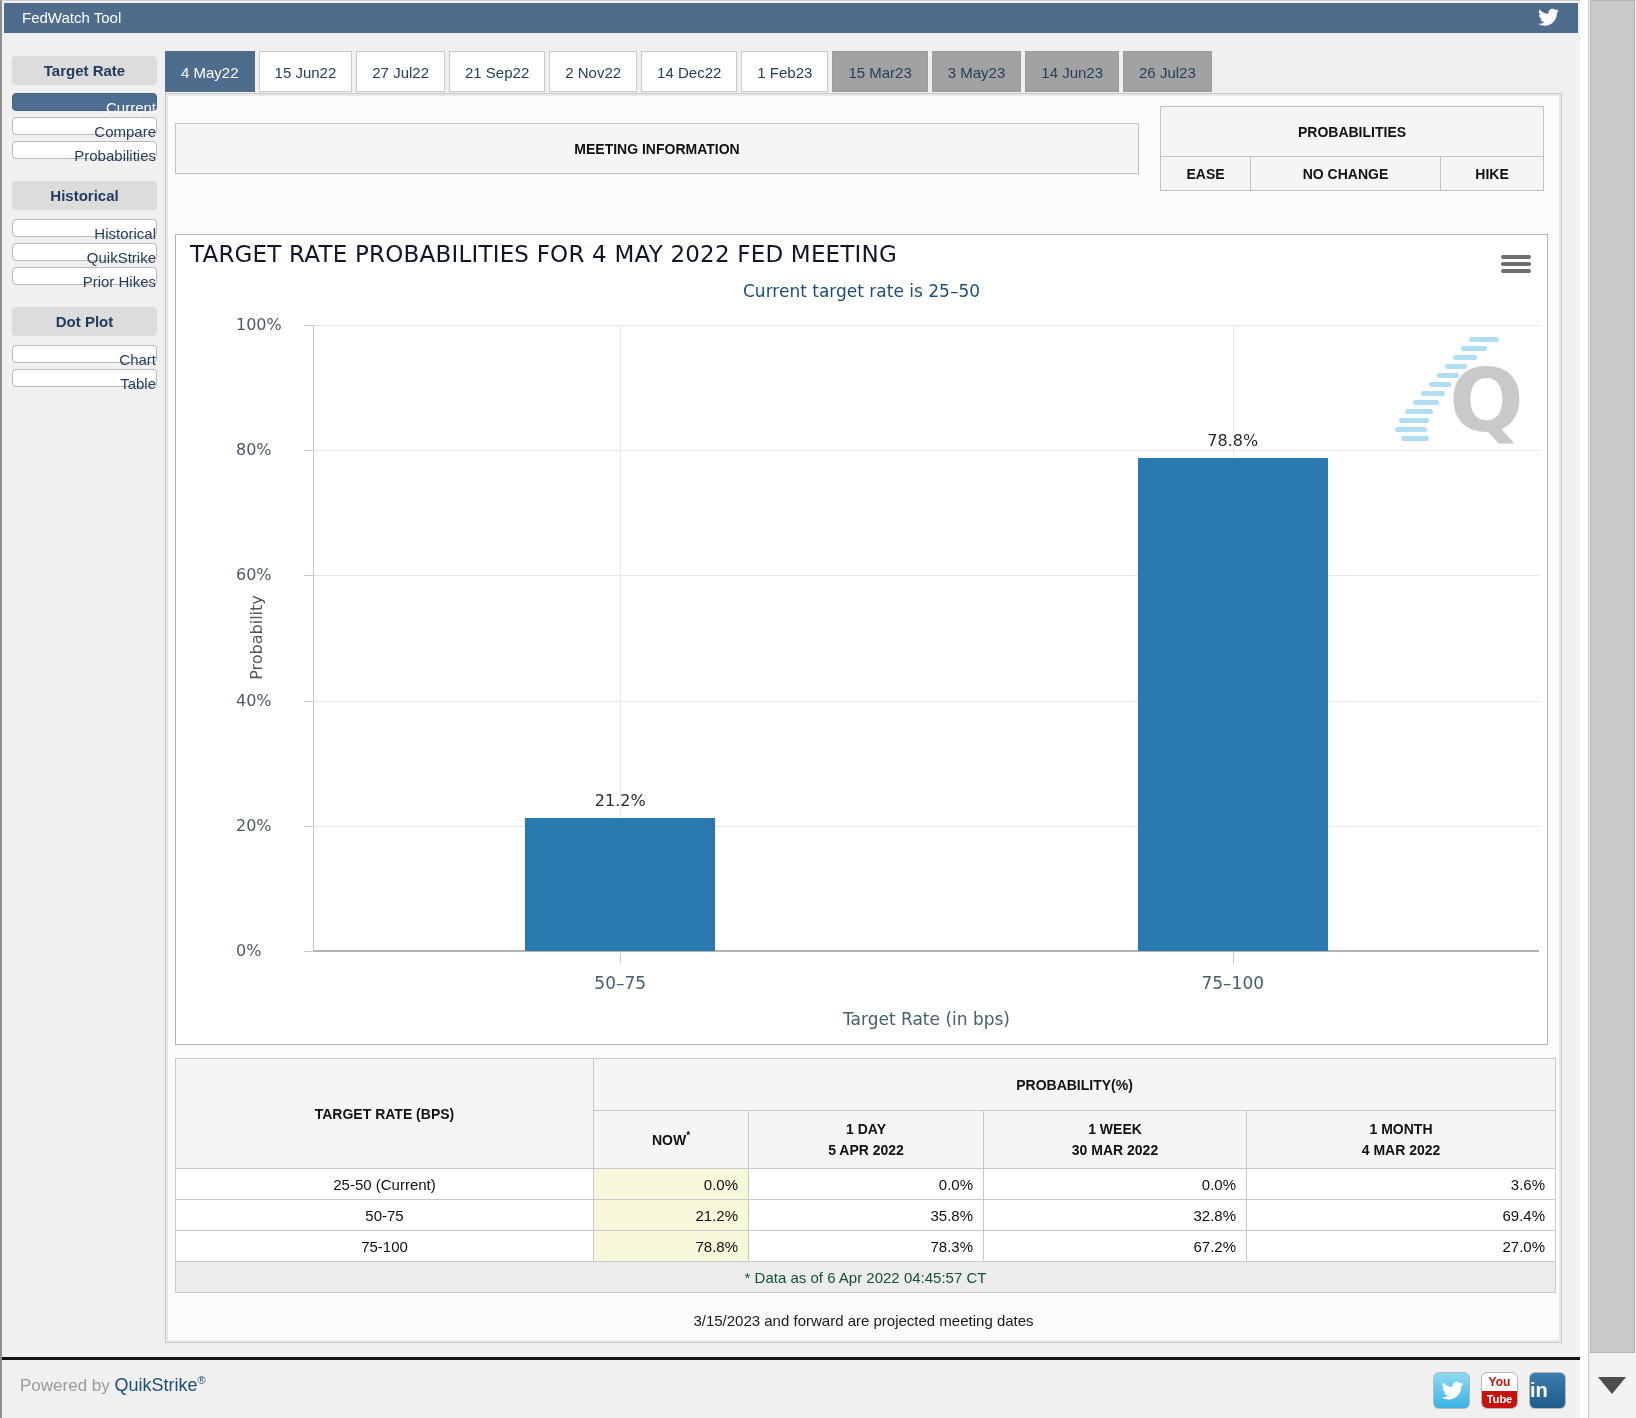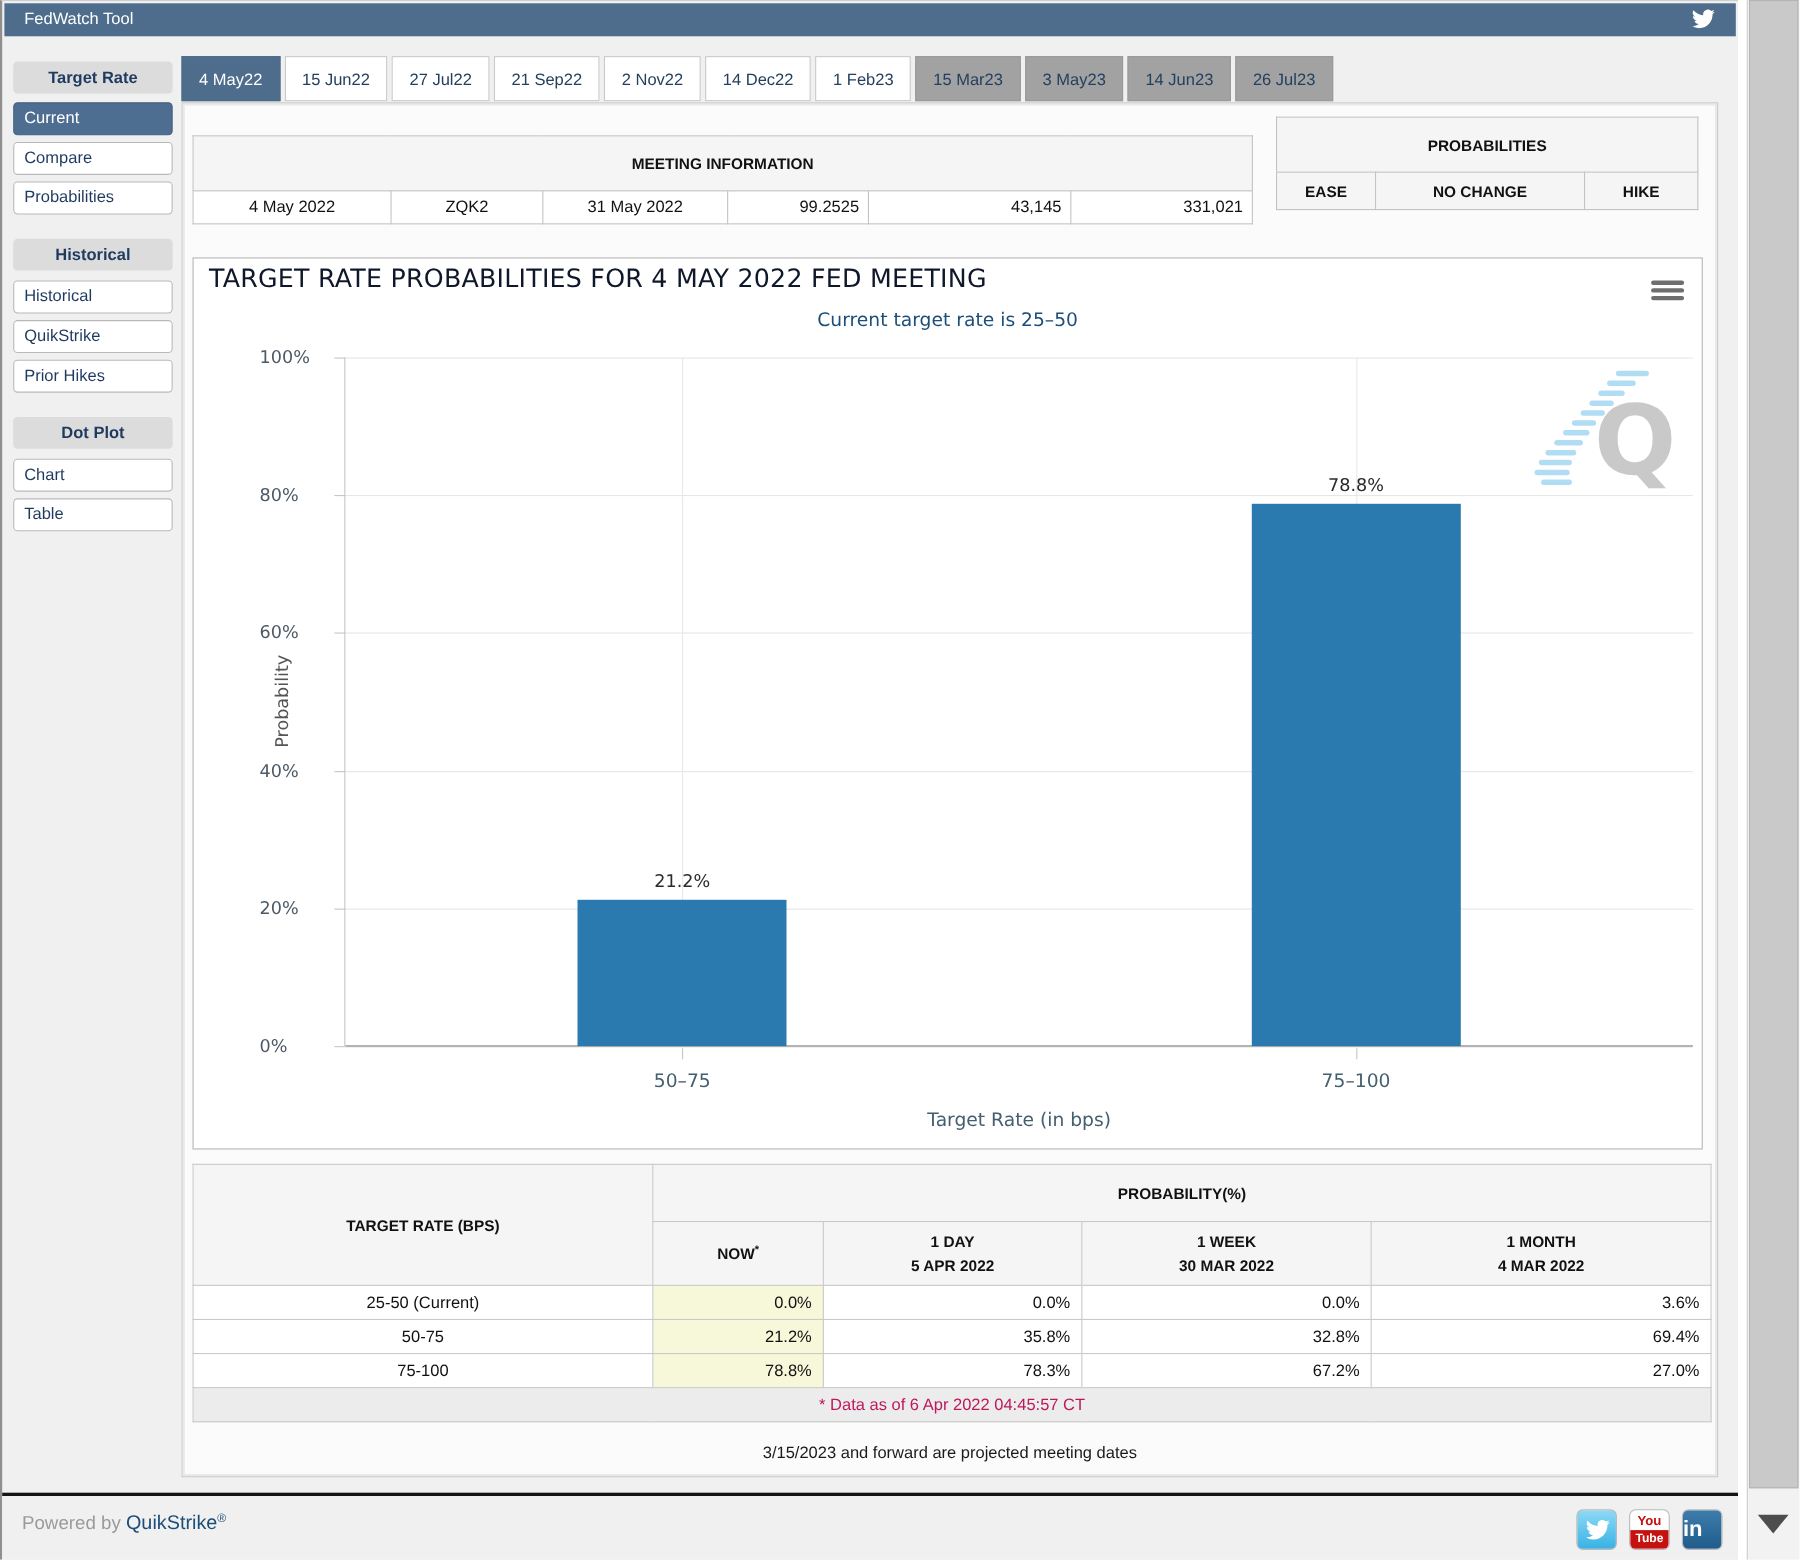--- a/index.html
+++ b/index.html
@@ -10,22 +10,22 @@
   .app { position:absolute; left:0; top:0; width:1580px; height:1418px; background:#f0f0f0;
          border-left:2px solid #8f8f8f; border-top:1px solid #cfcfcf; }
   .titlebar { position:absolute; left:2px; top:2px; width:1574px; height:30px; background:#4e6d8c;
               color:#ffffff; font-size:15px; line-height:30px; padding-left:18px; }
   .titlebar .tw { position:absolute; right:14px; top:3px; width:30px; height:24px; cursor:pointer; }
 
   
   .sidebar { position:absolute; left:10px; top:55px; width:145px; }
   .side-header { height:29px; line-height:29px; text-align:center; background:#dcdcdc; border-radius:4px;
                  color:#1f3a5f; font-weight:bold; font-size:15px; }
-  .side-item { height:30px; line-height:28px; background:#fff; border:1px solid #b9b9b9; border-radius:4px;
-               color:#1f3a5f; font-size:15px; padding-left:9px; margin-top:6px; cursor:pointer; }
+  .side-item { height:18px; line-height:28px; background:#fff; border:1px solid #b9b9b9; border-radius:4px;
+               color:#1f3a5f; font-size:15px; padding-left:9px; margin-top:6px; cursor:pointer;text-align:right; }
   .side-item.selected { background:#4d6e90; border-color:#46627f; color:#ffffff; }
   .gap-lg { margin-top:22px; }
   .gap-md { margin-top:9px; }
 
   
   .tabstrip { position:absolute; left:163px; top:50px; display:flex; gap:4px; }
   .tab { height:41px; line-height:41px; padding:0 15px; background:#ffffff; border:1px solid #c9c9c9;
          color:#24405e; font-size:15px; cursor:pointer; white-space:nowrap; }
   .tab.selected { background:#4e6d8c; border-color:#4e6d8c; color:#ffffff; }
   .tab.projected { background:#a2a2a2; border-color:#9a9a9a; }
@@ -75,21 +75,21 @@
   .ptable { position:absolute; left:9px; top:964px; width:1380px; background:#fff; font-size:15px; color:#111;
             border:1px solid #ababab; }
   .ptable th, .ptable td { border:1px solid #c9c9c9; }
   .ptable th { background:#f5f5f5; font-weight:bold; font-size:14px; }
   .ptable .grp { height:52px; text-align:center; }
   .ptable .sub th { height:58px; text-align:center; line-height:1.5; }
   .ptable td { height:31px; }
   .ptable td.lbl { text-align:center; }
   .ptable td.v { text-align:right; padding-right:10px; }
   .ptable td.now { background:#f7f7da; }
-  .ptable .note td { background:#ececec; color:#be185d; text-align:center; height:31px; font-size:15px; }
+  .ptable .note td { background:#ececec; color:#14532d; text-align:center; height:31px; font-size:15px; }
   sup.star { font-size:10px; vertical-align:super; }
 
   .proj-note { position:absolute; left:0; top:1218px; width:100%; text-align:center; font-size:15px; color:#1a1a1a; }
 
   
   .blackline { position:absolute; left:0; top:1356px; width:1580px; height:3px; background:#141414; }
   .footer { position:absolute; left:0; top:1359px; width:1580px; height:59px; background:#f0f0f0; }
   .powered { position:absolute; left:18px; top:14px; font-size:17px; color:#9a9a9a; }
   .powered .brand { color:#1c4e79; font-size:18px; }
   .powered .reg { color:#1c4e79; font-size:11px; vertical-align:super; }
@@ -166,28 +166,20 @@
           <col style="width:138px">
           <col style="width:168px">
           <col style="width:128px">
           <col style="width:184px">
           <col style="width:165px">
         </colgroup>
       <tbody>
           <tr>
             <th class="ttl" colspan="6">MEETING INFORMATION</th>
           </tr>
-      <tr>
-        <td>4 May 2022</td>
-        <td>ZQK2</td>
-        <td>31 May 2022</td>
-        <td class="r">99.2525</td>
-        <td class="r">43,145</td>
-        <td class="r">331,021</td>
-      </tr>
     </tbody>
       </table>
 
     <table class="info-table probs">
       <colgroup>
           <col style="width:90px">
           <col style="width:190px">
           <col style="width:103px">
         </colgroup>
       <tbody>

